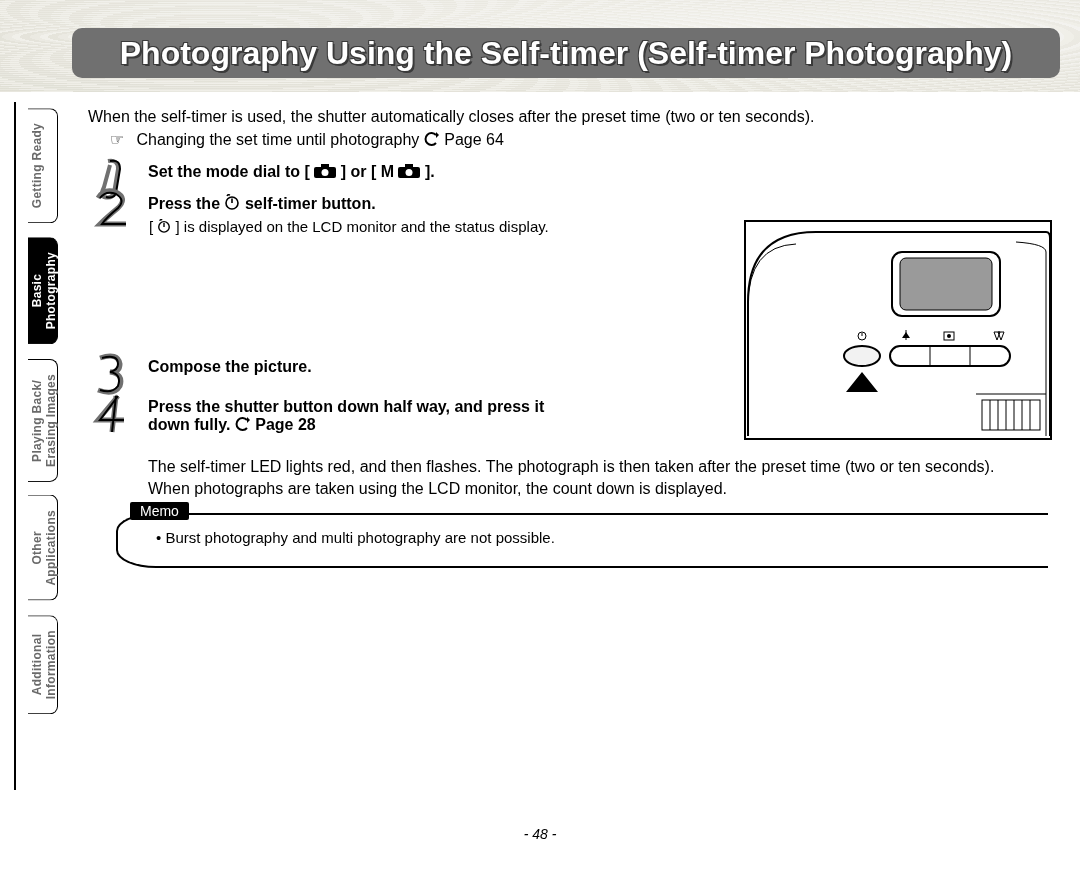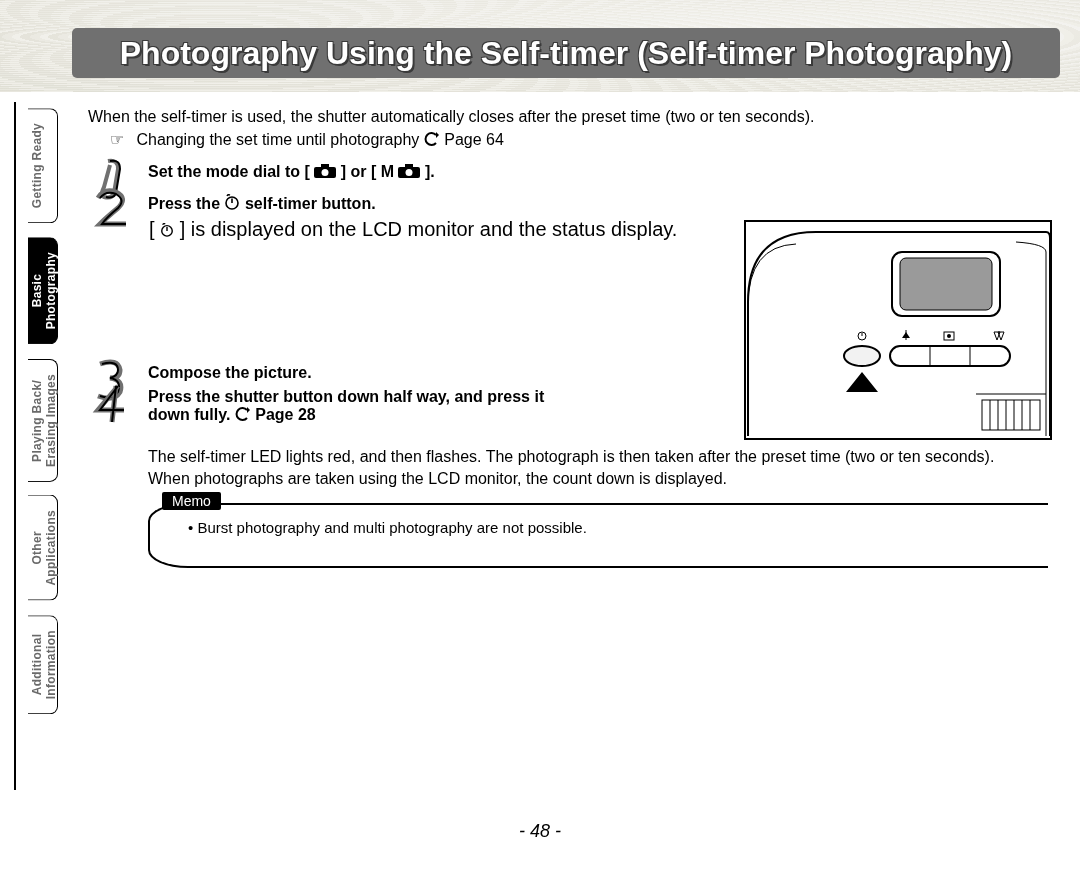--- a/index.html
+++ b/index.html
@@ -24,21 +24,21 @@
     filter: contrast(.85) brightness(1.05);
   }
 
   .banner {
     position: absolute;
     left: 72px;
     top: 28px;
     right: 20px;
     height: 50px;
     background: #707070;
-    border-radius: 5px;
+    border-radius: 10px;
     display: flex;
     align-items: center;
     justify-content: center;
   }
   .banner h1 {
     color: #fff;
     font-size: 32px;
     font-weight: bold;
     text-shadow: 2px 2px 0 #3a3a3a, -1px -1px 0 #3a3a3a, 1px -1px 0 #3a3a3a, -1px 1px 0 #3a3a3a;
     white-space: nowrap;
@@ -103,21 +103,21 @@
   .step .num {
     position: absolute;
     left: 0; top: -6px;
     width: 48px; height: 44px;
   }
   .step h3 {
     font-size: 16px;
     font-weight: bold;
   }
   .step .note {
-    font-size: 20px;
+    font-size: 15px;
     font-weight: normal;
     margin-top: 4px;
     margin-left: 1px;
   }
   .block-desc {
     padding-left: 60px;
     font-size: 16px;
     line-height: 1.35;
   }
 
@@ -140,51 +140,51 @@
   
   .num svg { width: 100%; height: 100%; }
 
   .curved-arrow-icon {
     display:inline-block; vertical-align:-2px;
   }
 
   
   .memo-wrap {
     position: relative;
-    margin-left: 60px;
+    margin-left: 28px;
     margin-right: 4px;
     margin-top: 14px;
   }
   .memo-tag {
     position: absolute;
     top: -11px; left: 14px;
     background: #000;
     color: #fff;
     font-size: 14px;
     padding: 1px 10px;
     border-radius: 2px;
   }
   .memo-box {
     border: 2px solid #000;
     border-top-left-radius: 40px 18px;
     border-bottom-left-radius: 40px 18px;
     border-right: none;
-    padding: 14px 18px 30px 38px;
+    padding: 14px 18px 20px 38px;
   }
   .memo-box ul { list-style: none; }
   .memo-box li::before { content: "•  "; }
   .memo-box li { font-size: 15px; }
 
   .pagenum {
     position: absolute;
     left: 0; right: 0;
     bottom: 28px;
     text-align: center;
     font-style: italic;
-    font-size: 18px;
+    font-size: 14px;
   }
 
   .spacer-wide { height: 120px; } 
 </style>
 </head>
 <body>
 
 <div class="marble-bg"></div>
 <div class="banner">
   <h1>Photography Using the Self-timer (Self-timer Photography)</h1>
@@ -322,21 +322,21 @@
   <div class="step">
     <span class="num">
       <svg viewBox="0 0 48 44">
           <path d="M12 6 Q30 0 32 12 Q32 20 22 20 Q36 22 32 34 Q26 44 10 38" fill="none" stroke="#707070" stroke-width="5"></path>
           <path d="M14 6 Q30 2 30 12 Q30 18 22 20 Q34 22 30 34 Q24 42 12 38" fill="none" stroke="#000" stroke-width="2"></path>
         </svg>
     </span>
     <h3>Compose the picture.</h3>
   </div>
 
-  <div class="step" style="margin-top:6px;">
+  <div class="step" style="margin-top:22px;">
     <span class="num">
       <svg viewBox="0 0 48 44">
           <path d="M30 4 L10 28 L36 28 M28 4 L24 40" fill="none" stroke="#707070" stroke-width="5"></path>
           <path d="M30 4 L12 28 L36 28 M28 4 L24 40" fill="none" stroke="#000" stroke-width="2"></path>
         </svg>
     </span>
     <h3>
       <span>Press the shutter button down half way, and press it</span><br>
       <span>down fully. </span>
       <span class="curved-arrow-icon">

